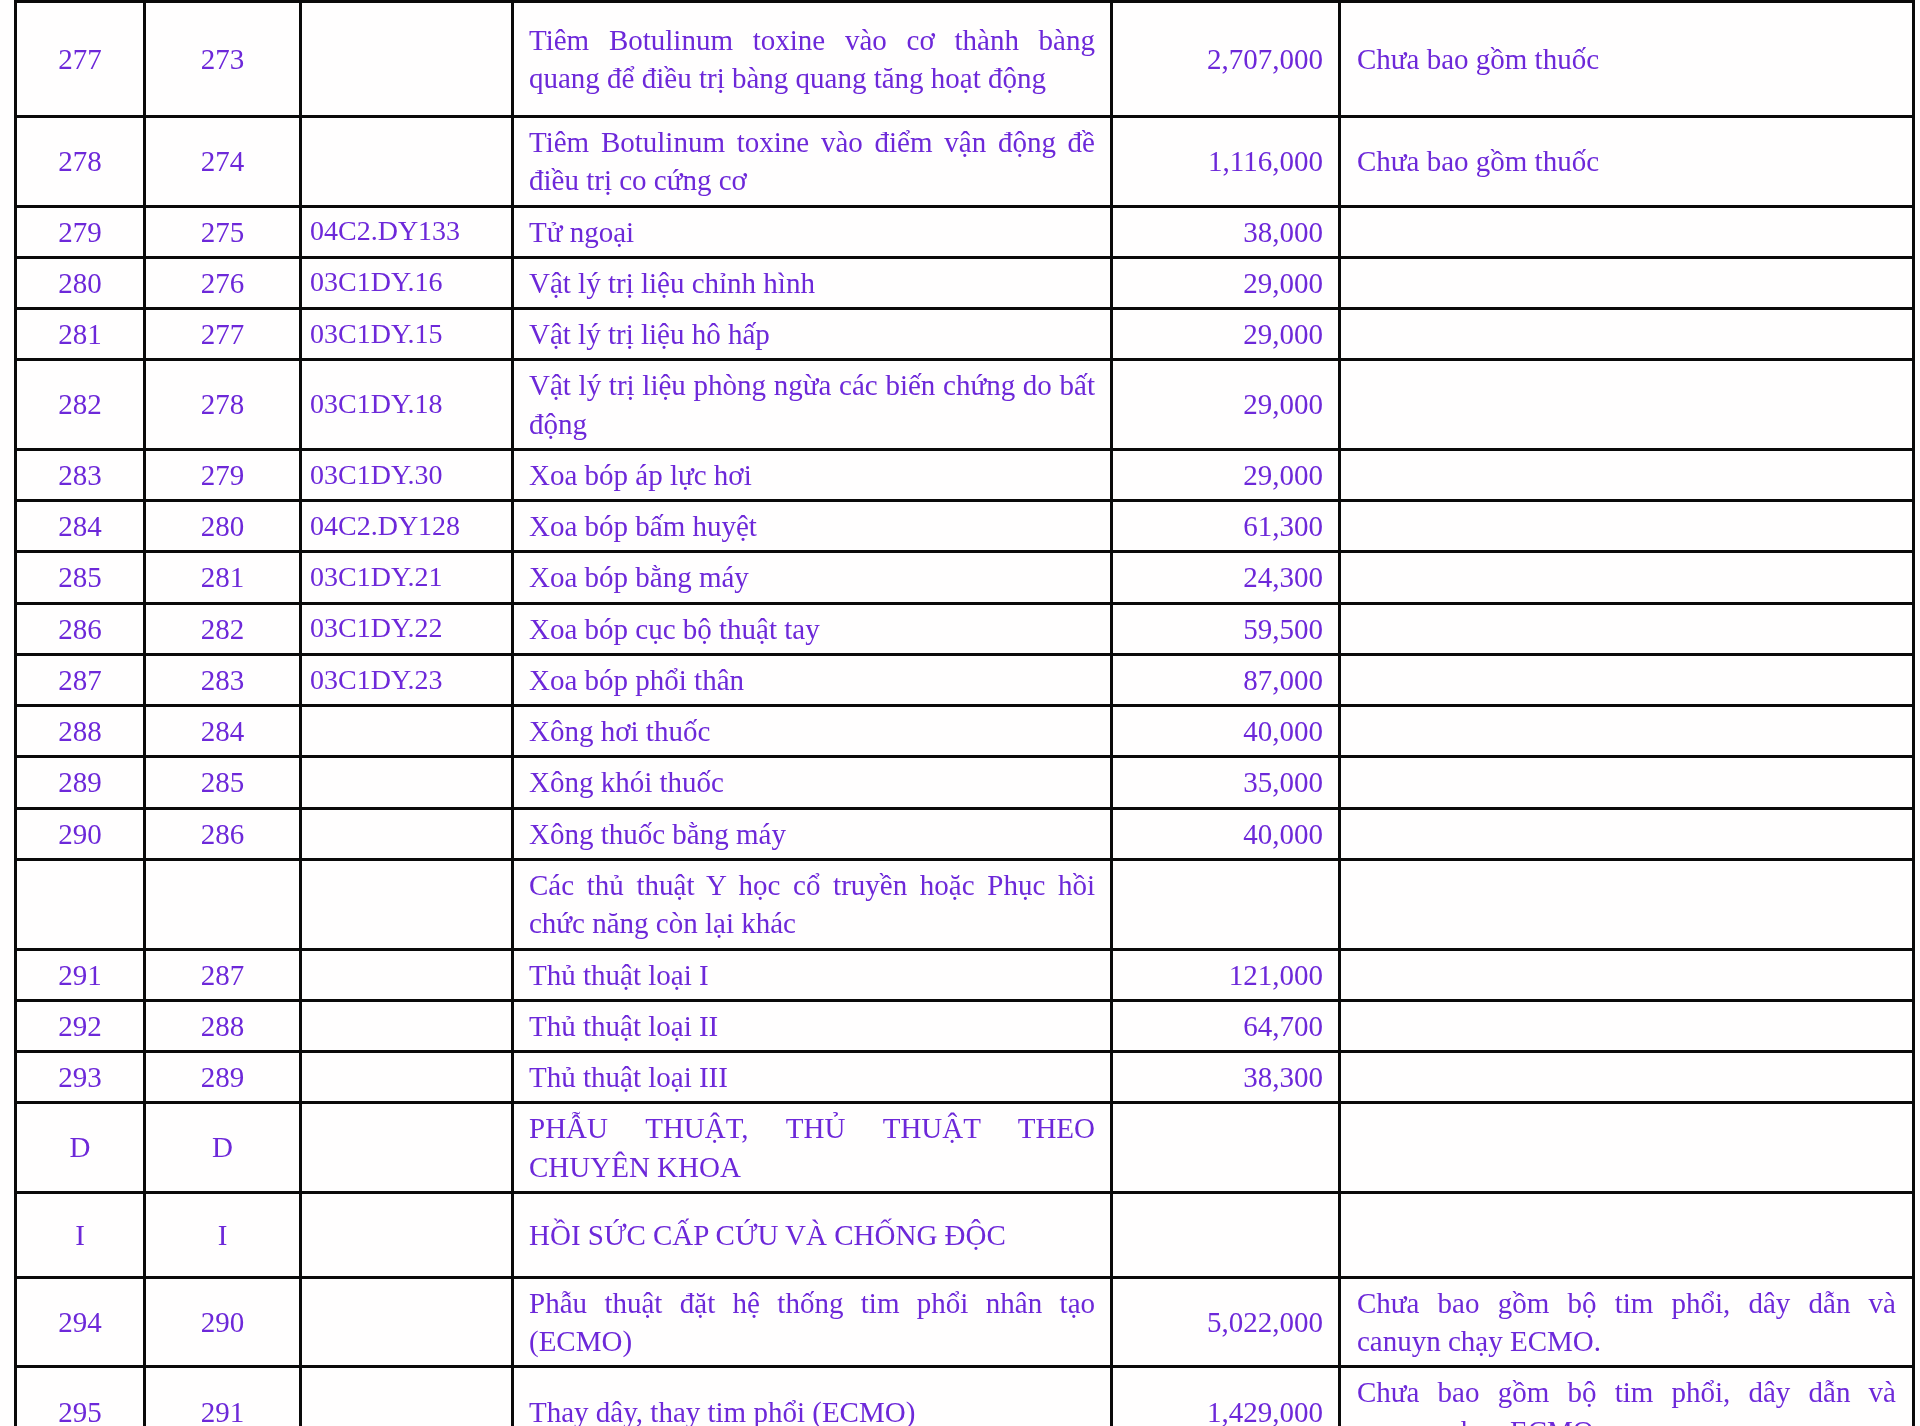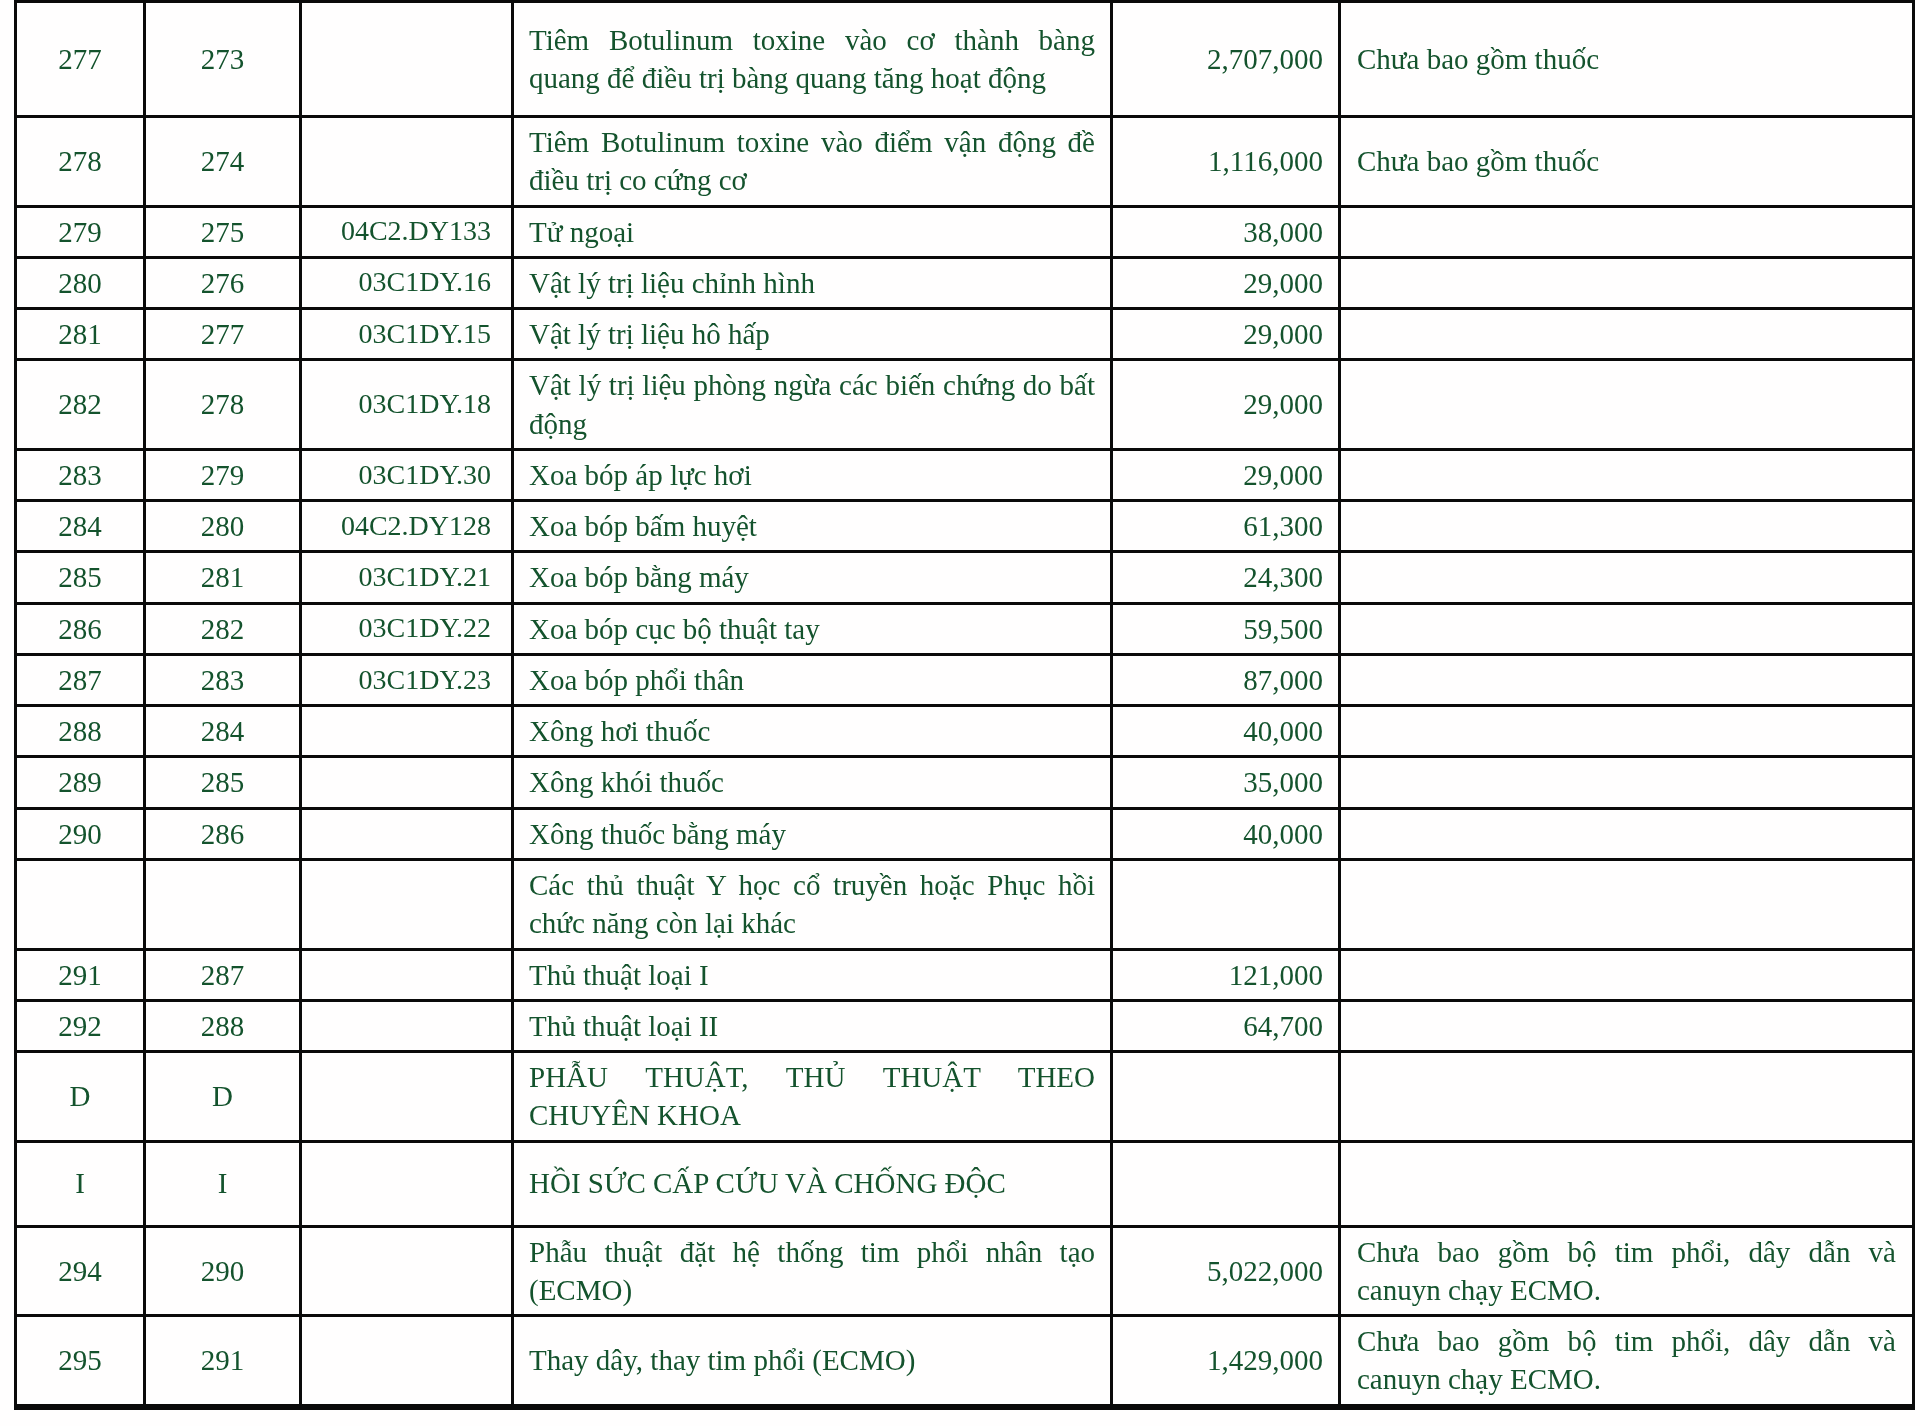--- a/index.html
+++ b/index.html
@@ -9,41 +9,41 @@
     width: 1920px;
     height: 1426px;
     overflow: hidden;
   }
   .page {
     position: relative;
     width: 1920px;
     height: 1426px;
     background: #fffefe;
     font-family: "Liberation Serif", "DejaVu Serif", serif;
-    color: #14532d;
+    color: #6d28d9;
   }
   table.fee-table {
     position: absolute;
     left: 14px;
     top: 0;
     width: 1898px;
     border-collapse: collapse;
     table-layout: fixed;
     font-size: 29px;
     line-height: 1.32;
   }
   table.fee-table td {
     border: 3px solid #0a0a0a;
     vertical-align: middle;
     overflow: hidden;
     word-wrap: break-word;
   }
   tbody tr:last-child td { border-bottom-width: 6px; }
   td.col-num  { text-align: center; padding: 2px 4px; }
-  td.col-code { text-align: right; padding: 2px 20px; font-size: 28px; }
+  td.col-code { text-align: left; padding: 2px 8px; font-size: 28px; }
   td.col-name { text-align: justify; text-justify: inter-word; padding: 5px 15px; }
   td.col-price{ text-align: right; padding: 2px 15px 2px 4px; }
   td.col-note { text-align: justify; text-justify: inter-word; padding: 5px 16px; }
   tr.section-row td.col-name,
   tr.section-row td.col-num { font-weight: normal; margin-left: 22px; }
 </style>
 </head>
 <body>
 
 <div class="page">
@@ -186,20 +186,28 @@
           <td class="col-note"></td>
         </tr>
         <tr style="height: 41px; font-family: Liberation Serif, serif;">
           <td class="col-num">292</td>
           <td class="col-num">288</td>
           <td class="col-code"></td>
           <td class="col-name">Thủ thuật loại II</td>
           <td class="col-price">64,700</td>
           <td class="col-note"></td>
         </tr>
+        <tr style="height: 42px;">
+          <td class="col-num">293</td>
+          <td class="col-num">289</td>
+          <td class="col-code"></td>
+          <td class="col-name">Thủ thuật loại III</td>
+          <td class="col-price">38,300</td>
+          <td class="col-note"></td>
+        </tr>
         <tr class="section-row" style="height: 82px;">
           <td class="col-num">D</td>
           <td class="col-num">D</td>
           <td class="col-code"></td>
           <td class="col-name">PHẪU THUẬT, THỦ THUẬT THEO CHUYÊN KHOA</td>
           <td class="col-price"></td>
           <td class="col-note"></td>
         </tr>
         <tr class="section-row" style="height: 85px;">
           <td class="col-num">I</td>

